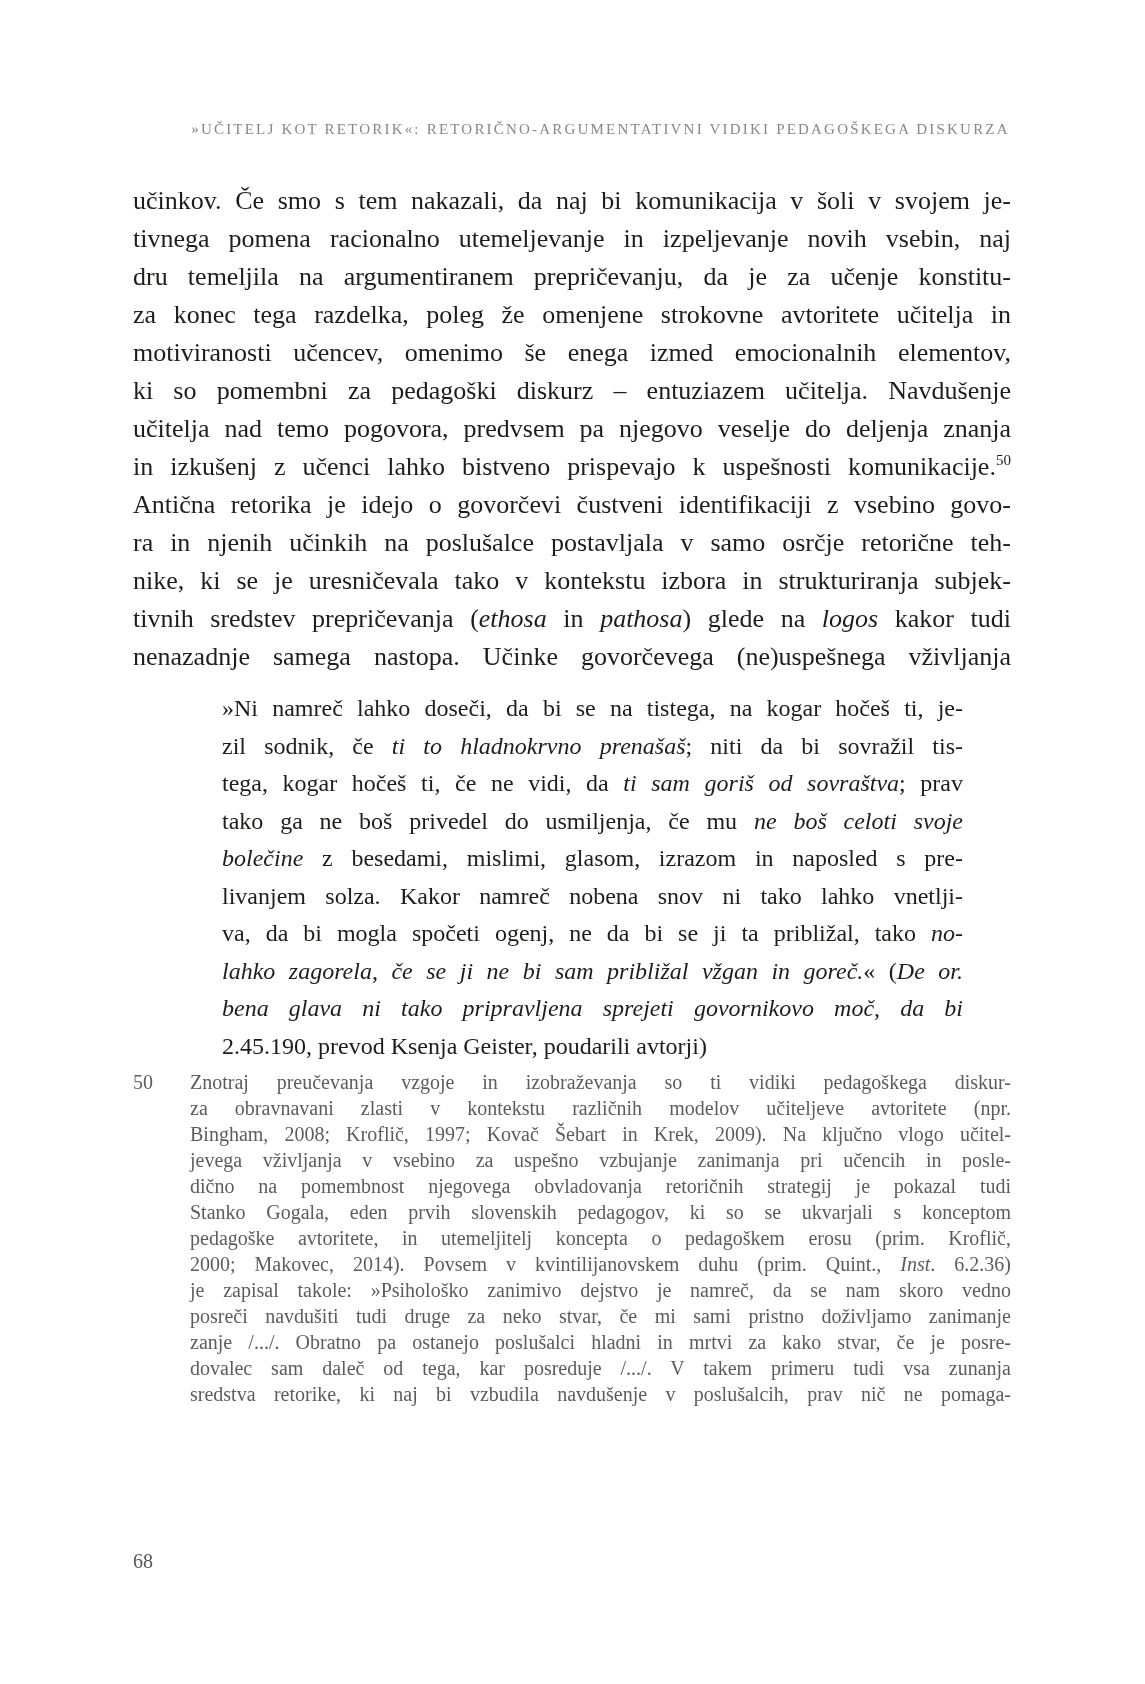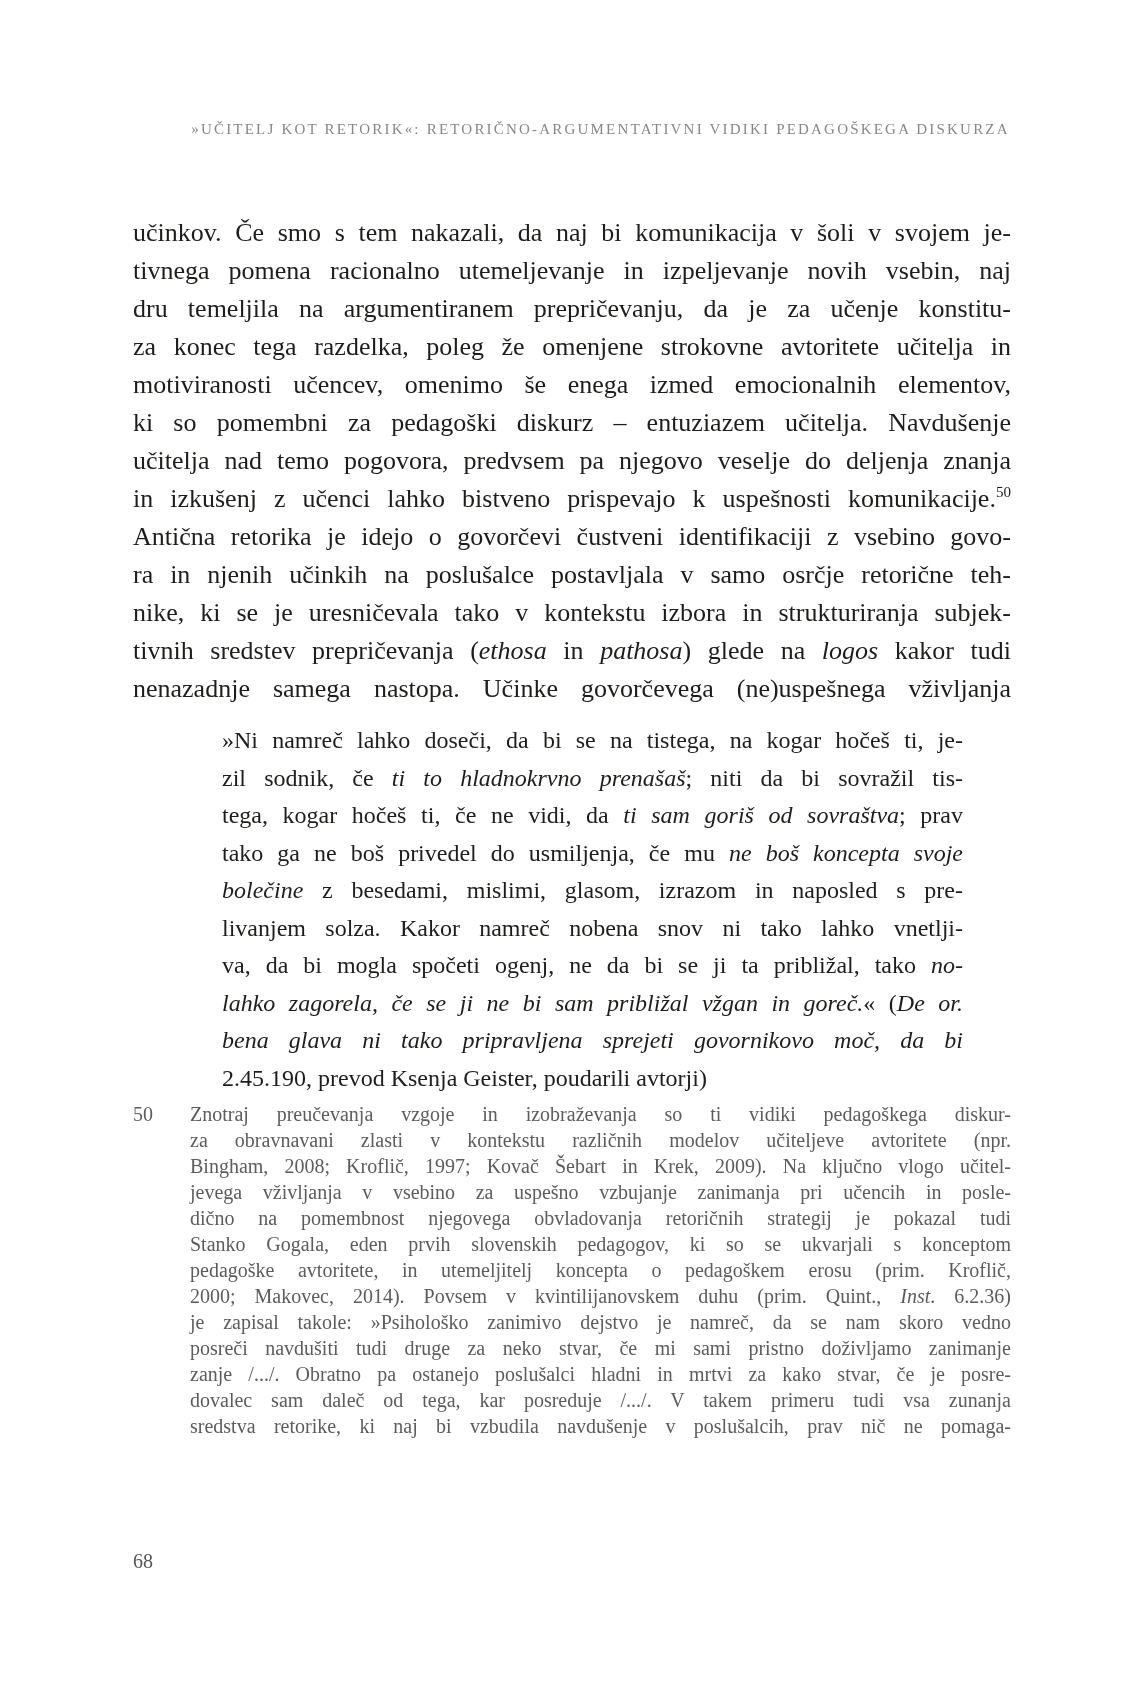--- a/index.html
+++ b/index.html
@@ -27,21 +27,20 @@
   }
   .main {
     position: absolute;
     top: 182px;
     left: 133px;
     width: 878px;
   }
   .body-block {
     font-size: 26px;
     line-height: 38px;
-    margin-top: 32px;
   }
   .tline {
     text-align: justify;
     text-align-last: justify;
     white-space: normal;
   }
   .tline-last {
     text-align-last: left;
   }
   .it { font-style: italic; }
@@ -98,21 +97,21 @@
         <div class="tline">ra in njenih učinkih na poslušalce postavljala v samo osrčje retorične teh-</div>
         <div class="tline">nike, ki se je uresničevala tako v kontekstu izbora in strukturiranja subjek-</div>
         <div class="tline">tivnih sredstev prepričevanja (<span class="it">ethosa</span> in <span class="it">pathosa</span>) glede na <span class="it">logos</span> kakor tudi</div>
         <div class="tline">nenazadnje samega nastopa. Učinke govorčevega (ne)uspešnega vživljanja</div>
       </div>
 
     <div class="quote-block">
         <div class="tline">»Ni namreč lahko doseči, da bi se na tistega, na kogar hočeš ti, je-</div>
         <div class="tline">zil sodnik, če <span class="it">ti to hladnokrvno prenašaš</span>; niti da bi sovražil tis-</div>
         <div class="tline">tega, kogar hočeš ti, če ne vidi, da <span class="it">ti sam goriš od sovraštva</span>; prav</div>
-        <div class="tline">tako ga ne boš privedel do usmiljenja, če mu <span class="it">ne boš koncepta svoje</span></div>
+        <div class="tline">tako ga ne boš privedel do usmiljenja, če mu <span class="it">ne boš celoti svoje</span></div>
         <div class="tline"><span class="it">bolečine</span> z besedami, mislimi, glasom, izrazom in naposled s pre-</div>
         <div class="tline">livanjem solza. Kakor namreč nobena snov ni tako lahko vnetlji-</div>
         <div class="tline">va, da bi mogla spočeti ogenj, ne da bi se ji ta približal, tako <span class="it">no-</span></div>
         <div class="tline"><span class="it">lahko zagorela, če se ji ne bi sam približal vžgan in goreč.</span>« (<span class="it">De or.</span></div>
         <div class="tline"><span class="it">bena glava ni tako pripravljena sprejeti govornikovo moč, da bi</span></div>
         <div class="tline tline-last">2.45.190, prevod Ksenja Geister, poudarili avtorji)</div>
       </div>
 
     <div class="footnote-block">
       <div class="footnote-number">50</div>

